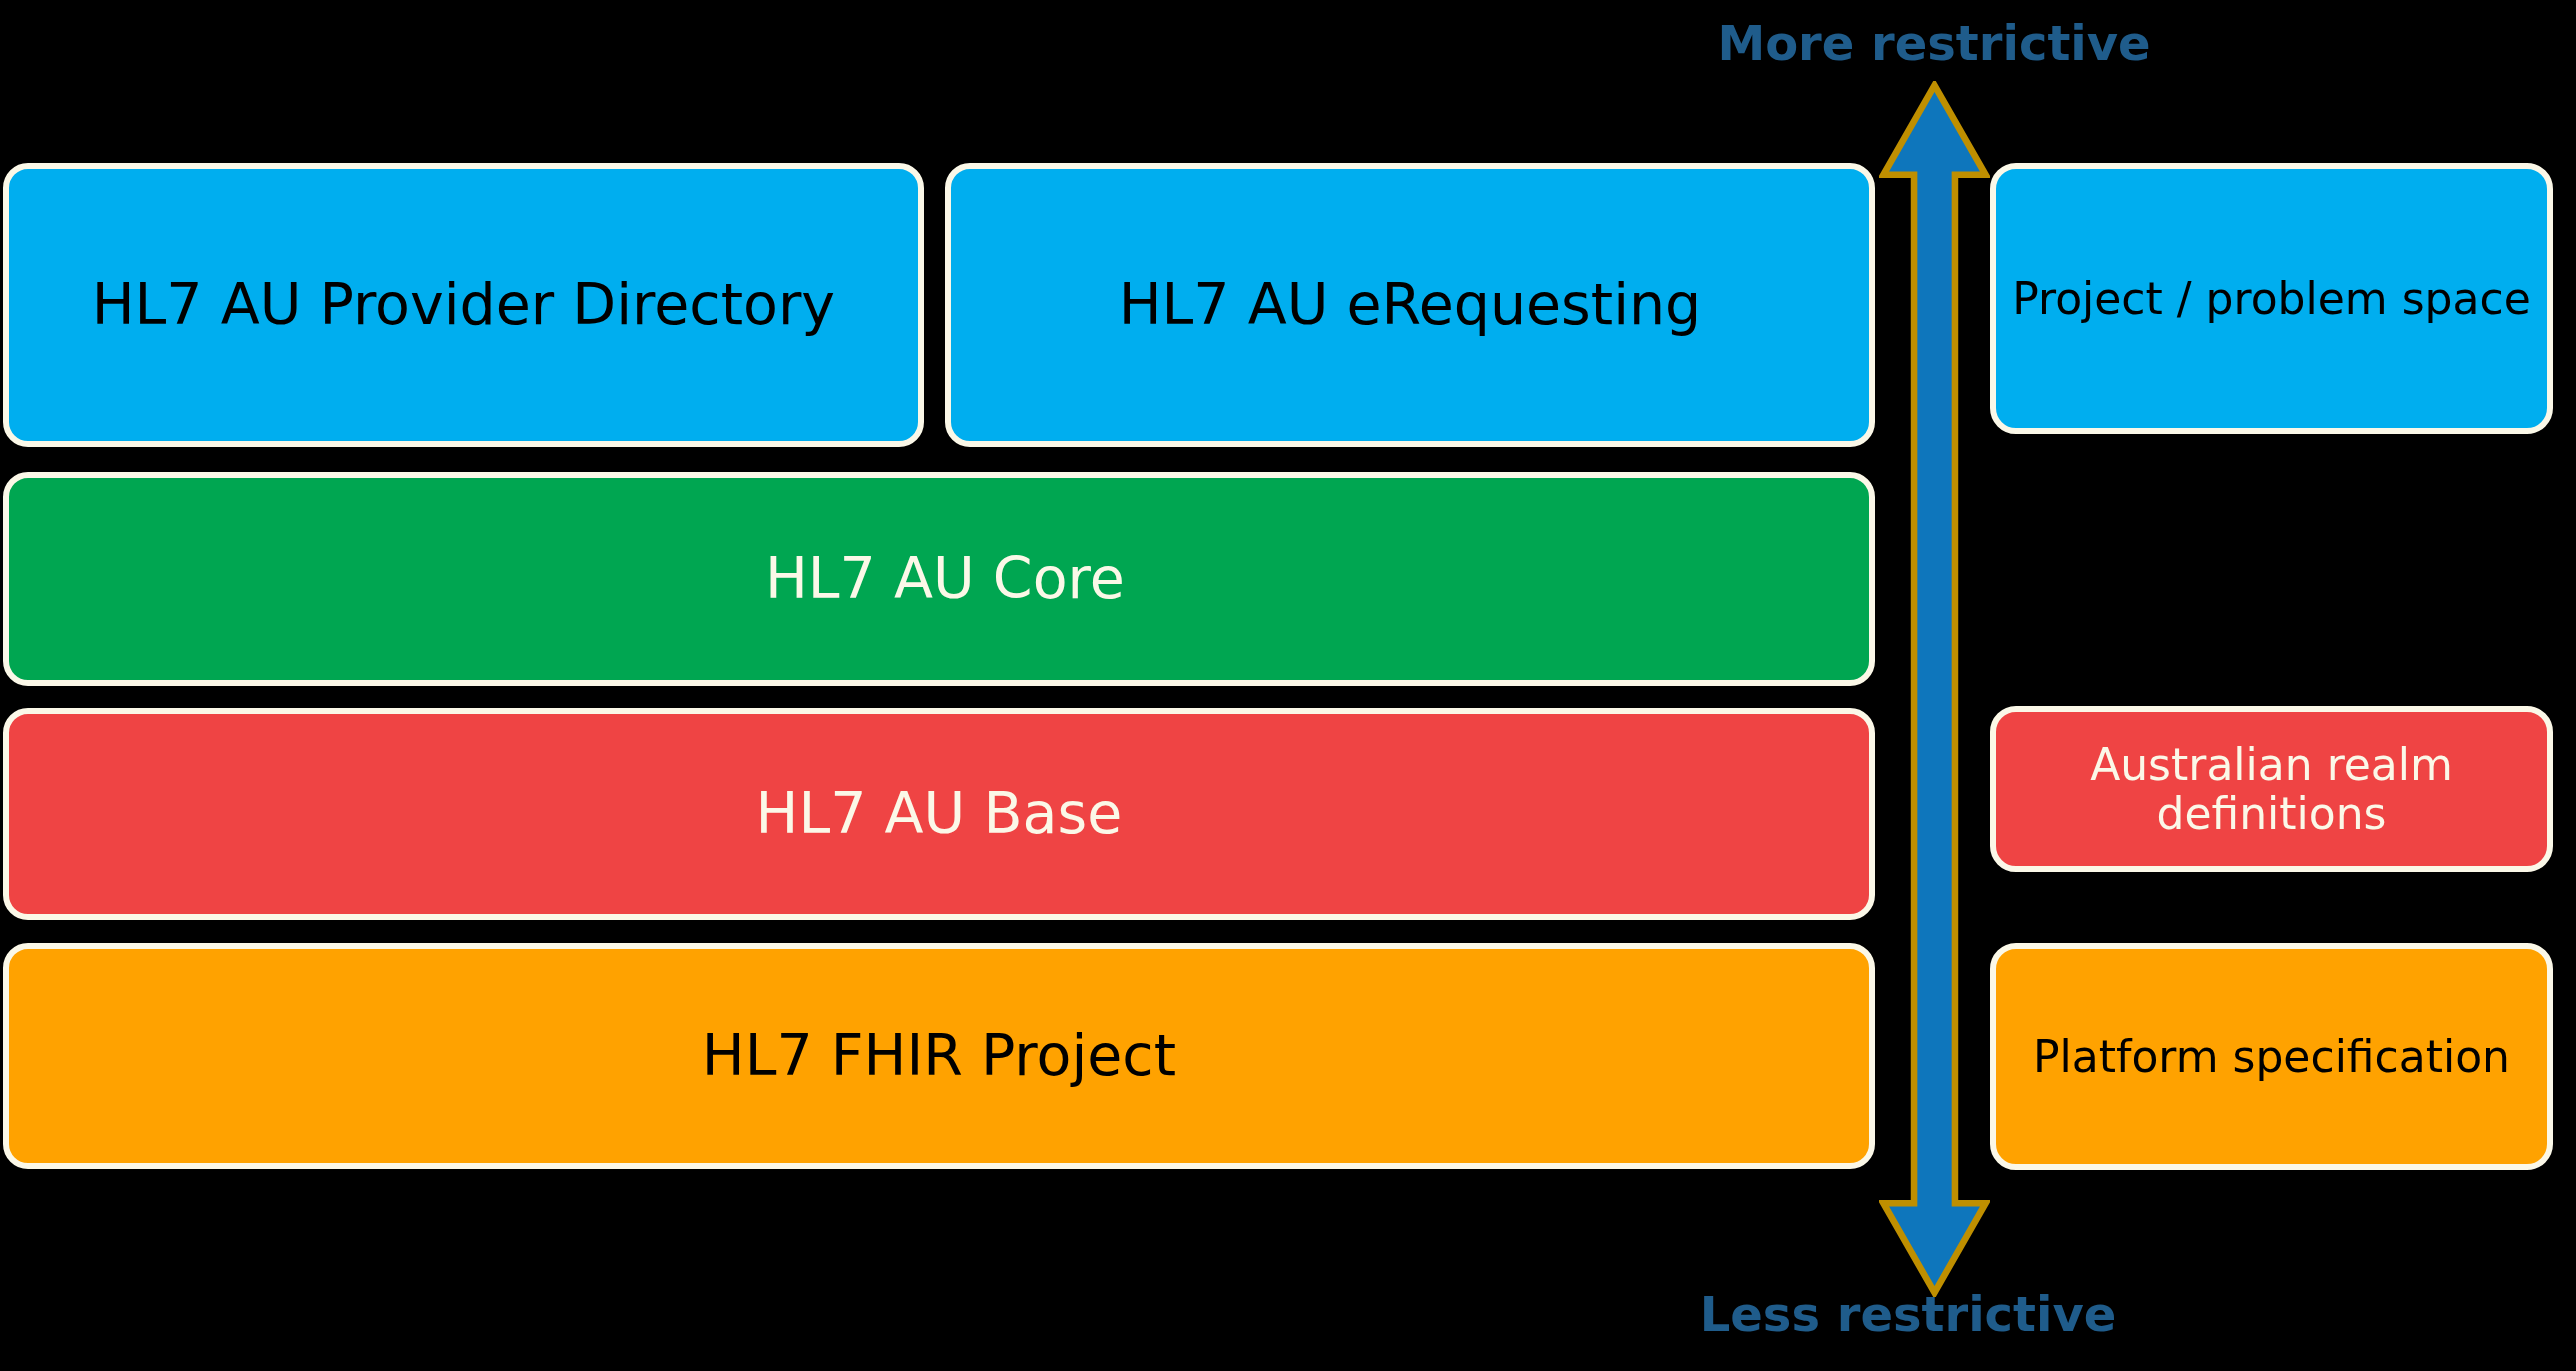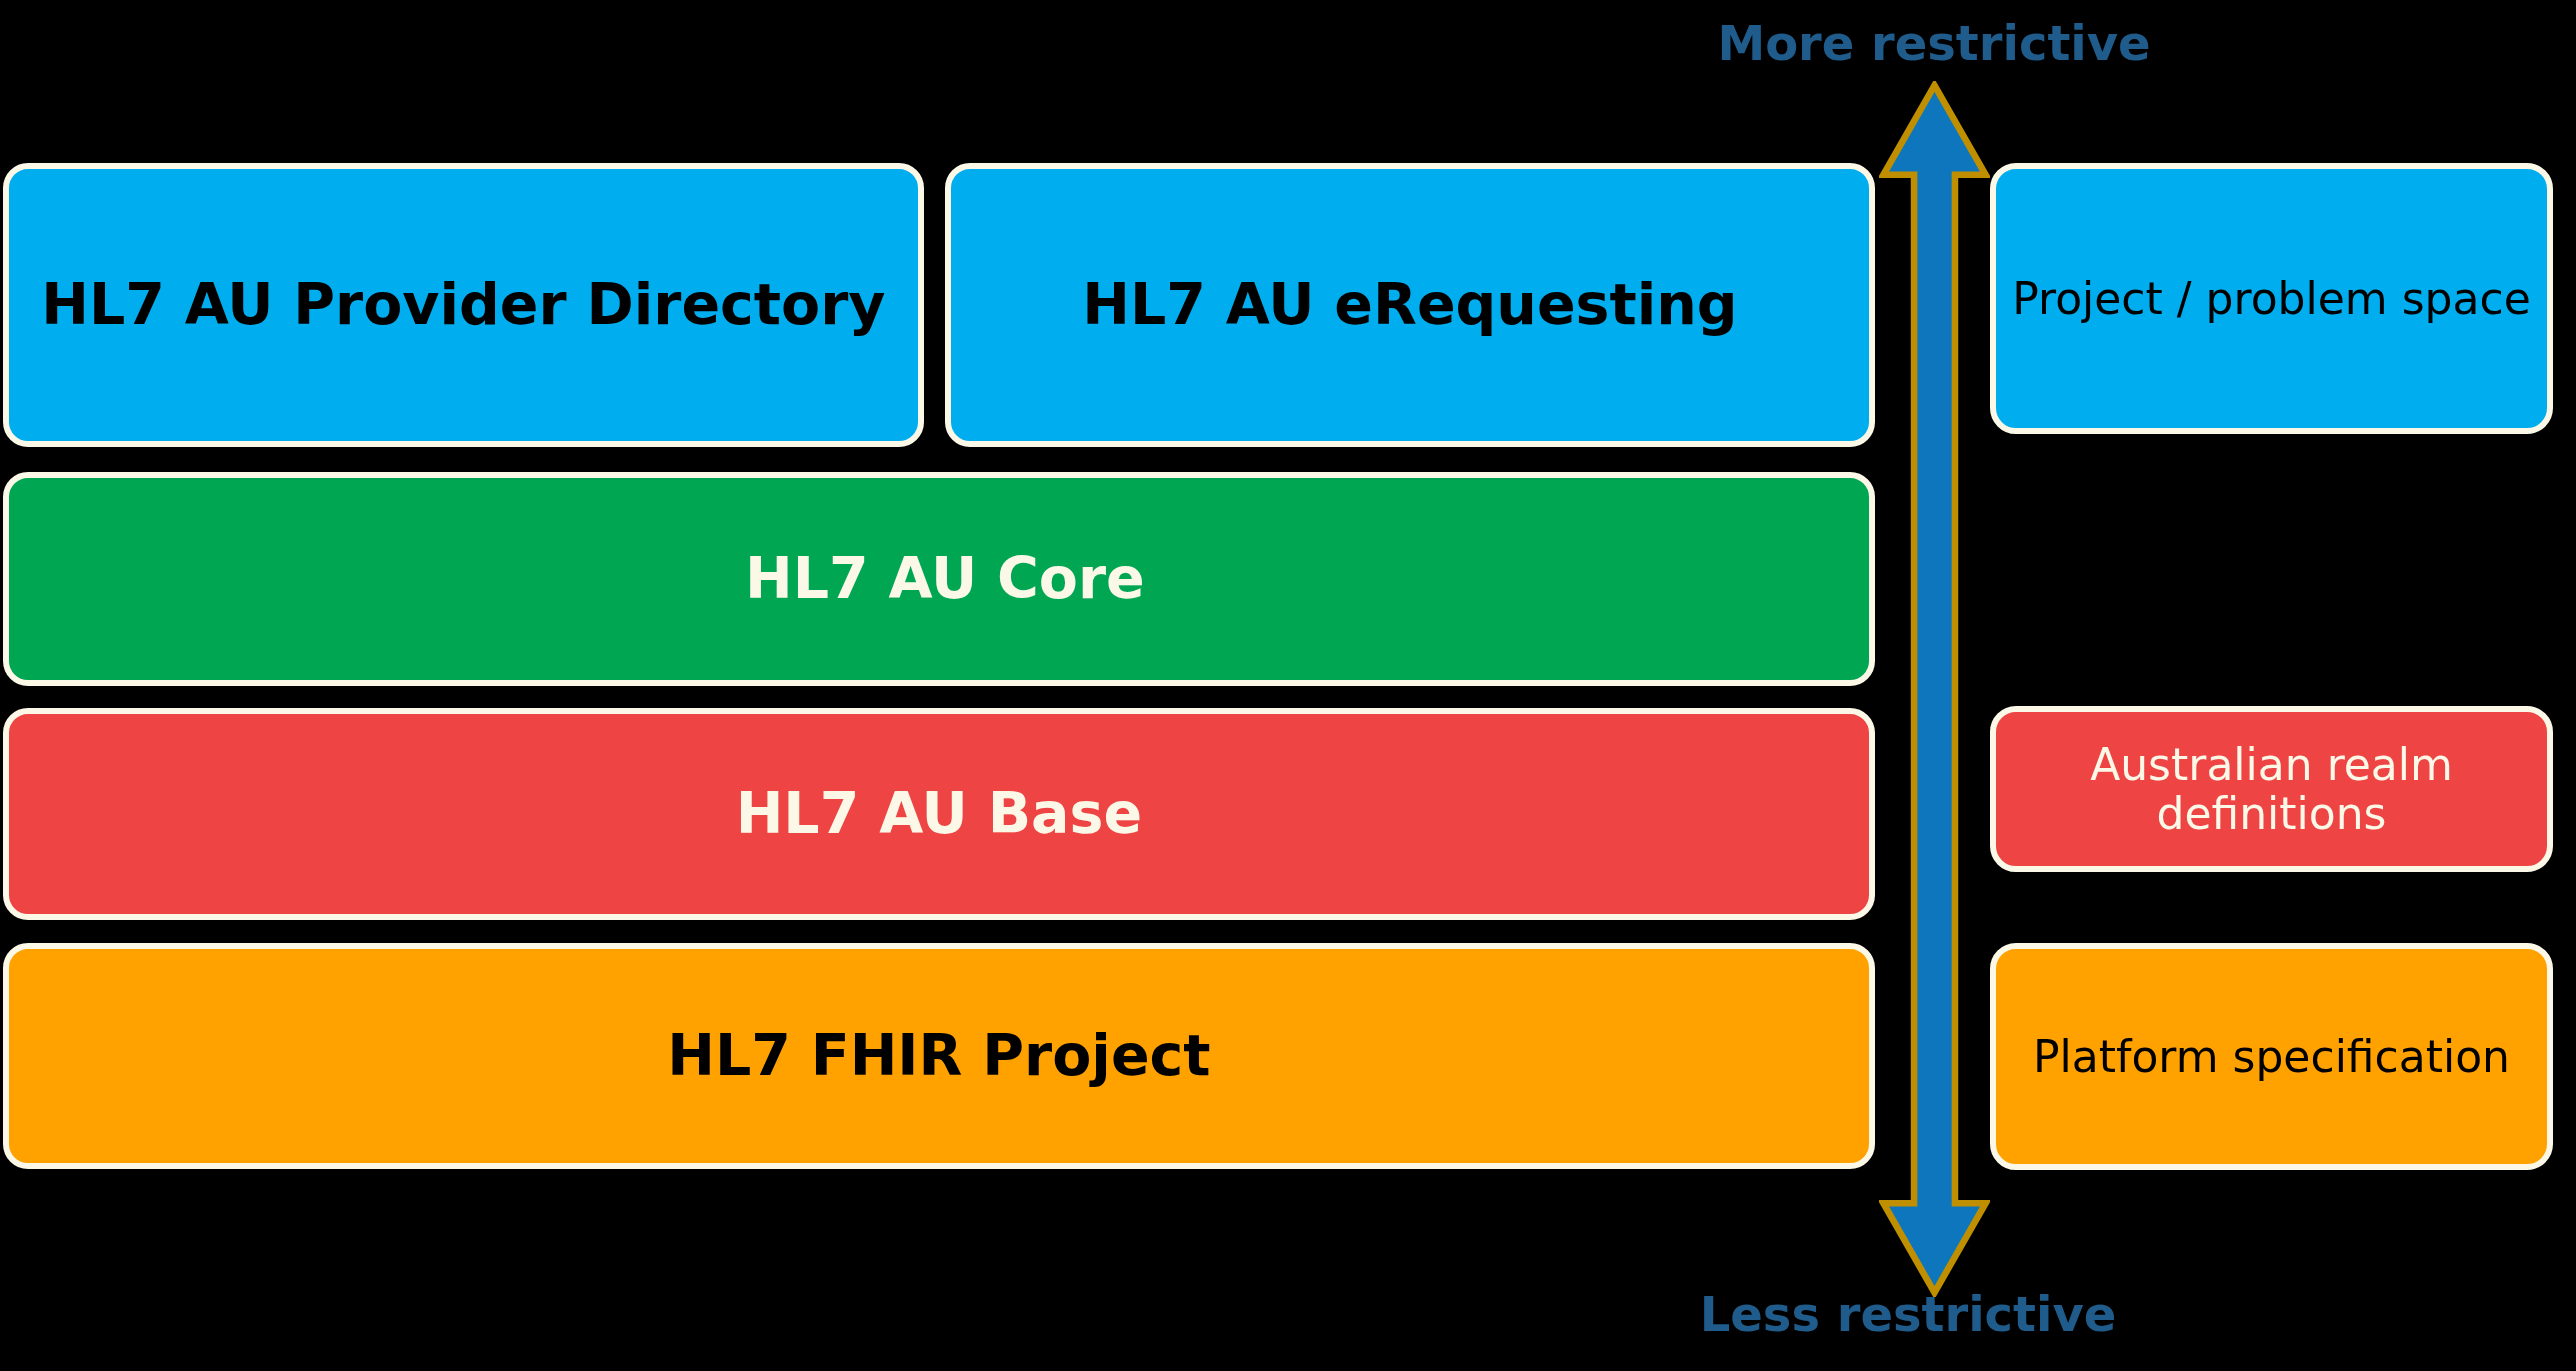--- a/index.html
+++ b/index.html
@@ -35,21 +35,21 @@
   }
   .legend-box {
     border-radius: 0px;
   }
 
   .c-blue   { background: #00AEEF; color: #000000; }
   .c-green  { background: #00A651; color: #FBF8E8; }
   .c-red    { background: #ef4444; color: #FBF8E8; }
   .c-orange { background: #FFA200; color: #000000; }
 
-  .stack-label  { font-size: 57px; font-weight: 700; }
+  .stack-label  { font-size: 57px; font-weight: 400; }
   .legend-label { font-size: 44px; font-weight: 400; border-radius: 26px; }
 
   
   #box-provider-directory { left: 2.9px;    top: 163px;  width: 921px; height: 284px; }
   #box-erequesting        { left: 945px; top: 163px;  width: 930px; height: 284px; }
   #box-au-core            { left: 2.9px;    top: 472px;  width: 1872px; height: 214px; padding-left: 12px; }
   #box-au-base            { left: 2.9px;    top: 708px;  width: 1872px; height: 212px; }
   #box-fhir-standard      { left: 2.9px;    top: 943px; width: 1872px; height: 226px; }
 
   

